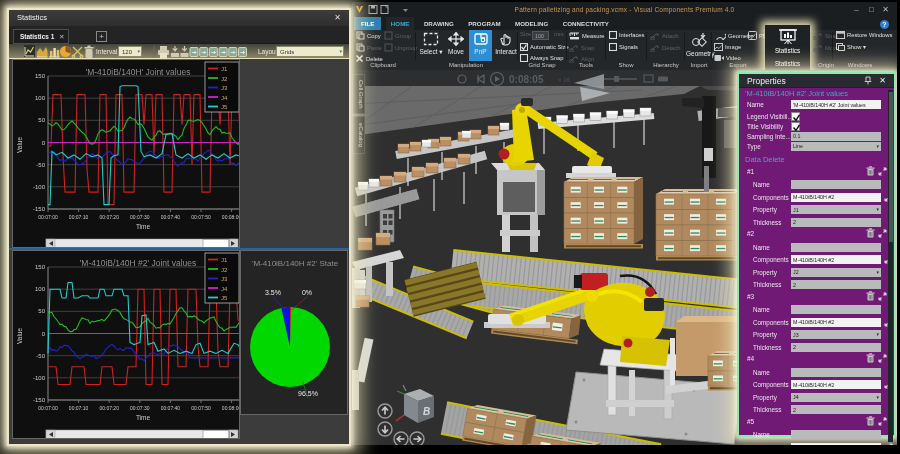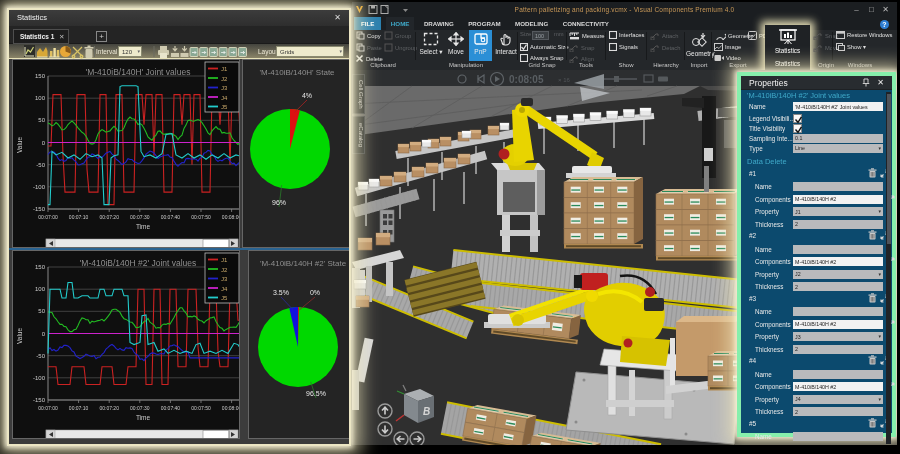--- a/index.html
+++ b/index.html
@@ -35,21 +35,21 @@
 .st-tabx{position:absolute;right:4px;top:3px;color:#bbb;font-weight:normal}
 .st-add{position:absolute;left:87px;top:5px;width:11px;height:11px;border:1px solid #888;color:#ccc;font-size:8px;text-align:center;line-height:10px}
 .st-toolbar{position:absolute;left:0;top:34px;width:100%;height:15px;background:linear-gradient(#44443e,#8a8468);border-bottom:1px solid #e8e2b8}
 .tb-lbl{position:absolute;top:4px;font-size:6.5px;color:#f0ecd8}
 .tb-input{position:absolute;top:2px;height:11px;background:#eeeacc;border:1px solid #8a8a70;font-size:6px;color:#333;padding:2px 3px}
 .tb-spin{position:absolute;right:1px;top:1px;font-size:5px;color:#666}
 .st-grid{position:absolute;left:0;top:49px;width:344px;height:387px;background:#3c3c3c}
 .cell{position:absolute;background:#0f0f0f;border:1px solid #666;overflow:hidden}
 .cell.sel{}
 .bluediv{position:absolute;left:0;top:189px;width:344px;height:2px;background:#2a6391}
-#props{position:absolute;left:385px;top:70px;width:159px;height:365px;background:#0c4a6e;border:4px solid #86efac;box-shadow:0 0 5px 2px rgba(248,243,216,0.9),0 0 16px 8px rgba(238,230,185,0.7);font-size:7px}
+#props{position:absolute;left:385px;top:70px;width:159px;height:365px;background:#701a75;border:2px solid #86efac;box-shadow:0 0 5px 2px rgba(248,243,216,0.9),0 0 16px 8px rgba(238,230,185,0.7);font-size:7px}
 .p-title{position:absolute;left:0;top:0;width:100%;height:14px;background:#282c30;color:#f2f2f2;font-size:8.5px;padding:2px 0 0 8px;border-bottom:1px solid #1e2124}
 .p-pin{position:absolute;right:22px;top:2px}
 .p-x{position:absolute;right:8px;top:2px;color:#eee;font-size:8px}
 .p-head{position:absolute;left:6px;top:15px;width:150px;color:#3fa9c9;font-size:7.5px}
 .p-head2{position:absolute;left:6px;color:#3fa9c9;font-size:7.5px}
 .prow{position:absolute;left:0;width:100%;height:11px}
 .plbl{position:absolute;top:1px;color:#e8e8e8;font-size:6.3px;white-space:nowrap}
 .pw,.pg{position:absolute;left:52px;width:90px;height:9px;background:#f2f2f2;color:#222;font-size:5.3px;padding:1.5px 2px;white-space:nowrap;overflow:hidden}
 .pg{background:#b9babc}
 .parr{position:absolute;right:2px;top:1px;font-size:5px;color:#333}
@@ -1229,32 +1229,20 @@
           <text x="208" y="49.0" fill="#c8a86a" font-size="6">J5</text>
           <rect x="33" y="179" width="192" height="9" fill="#e8e8e8" stroke="#999" stroke-width="0.5"></rect>
           <rect x="33" y="179" width="9" height="9" fill="#d4d4d4" stroke="#999" stroke-width="0.5"></rect>
           <rect x="216" y="179" width="9" height="9" fill="#d4d4d4" stroke="#999" stroke-width="0.5"></rect>
           <path d="M40 181 l-4 2.5 4 2.5z" fill="#333"></path>
           <path d="M218 181 l4 2.5 -4 2.5z" fill="#333"></path>
           <rect x="190" y="179.5" width="26" height="8" fill="#ffffff" stroke="#888" stroke-width="0.6"></rect>
           <line x1="216" y1="180" x2="216" y2="187" stroke="#999" stroke-width="1"></line>
         </svg>
       </div>
-    <div class="cell" style="left:233px;top:0px;width:108px;height:189px">
-        <svg width="108" height="189" style="position:absolute;left:0;top:0">
-          <rect x="0" y="0" width="108" height="189" fill="#242424"></rect>
-          <text x="54" y="15" fill="#8f8f8f" font-size="8" text-anchor="middle">'M-410iB/140H' State</text>
-          <circle cx="47" cy="89" r="40" fill="#00d800"></circle>
-          <path d="M47 89 L47.0 49.0 A40 40 0 0 1 56.9 50.3 Z" fill="#dd1111"></path>
-          <line x1="51.5" y1="52.3" x2="64.0" y2="40.0" stroke="#aa2222" stroke-width="0.8"></line>
-          <text x="64" y="38" fill="#e8e8e8" font-size="7" text-anchor="middle">4%</text>
-          <line x1="38.7" y1="125.1" x2="36.0" y2="147.0" stroke="#2a7a2a" stroke-width="0.8"></line>
-          <text x="36" y="145" fill="#e8e8e8" font-size="7" text-anchor="middle">96%</text>
-        </svg>
-      </div>
     <div class="bluediv"></div>
       <div class="cell sel" style="left:3px;top:191px;width:228px;height:189px">
         <svg width="228" height="189" style="position:absolute;left:0;top:0">
           <rect x="0" y="0" width="228" height="189" fill="#0f0f0f"></rect>
           <line x1="35" y1="16.0" x2="228" y2="16.0" stroke="#4e4e4e" stroke-width="0.8"></line>
           <text x="32" y="18.0" fill="#cccccc" font-size="6" text-anchor="end">150</text>
           <line x1="35" y1="38.2" x2="228" y2="38.2" stroke="#4e4e4e" stroke-width="0.8"></line>
           <text x="32" y="40.2" fill="#cccccc" font-size="6" text-anchor="end">100</text>
           <line x1="35" y1="60.3" x2="228" y2="60.3" stroke="#4e4e4e" stroke-width="0.8"></line>
           <text x="32" y="62.3" fill="#cccccc" font-size="6" text-anchor="end">50</text>
@@ -1303,21 +1291,21 @@
           <text x="208" y="49.0" fill="#c8a86a" font-size="6">J5</text>
           <rect x="33" y="179" width="192" height="9" fill="#e8e8e8" stroke="#999" stroke-width="0.5"></rect>
           <rect x="33" y="179" width="9" height="9" fill="#d4d4d4" stroke="#999" stroke-width="0.5"></rect>
           <rect x="216" y="179" width="9" height="9" fill="#d4d4d4" stroke="#999" stroke-width="0.5"></rect>
           <path d="M40 181 l-4 2.5 4 2.5z" fill="#333"></path>
           <path d="M218 181 l4 2.5 -4 2.5z" fill="#333"></path>
           <rect x="190" y="179.5" width="26" height="8" fill="#ffffff" stroke="#888" stroke-width="0.6"></rect>
           <line x1="216" y1="180" x2="216" y2="187" stroke="#999" stroke-width="1"></line>
         </svg>
       </div>
-    <div class="cell sel" style="left:239px;top:191px;width:108px;height:189px">
+    <div class="cell sel" style="left:231px;top:191px;width:108px;height:165px">
         <svg width="108" height="189" style="position:absolute;left:0;top:0">
           <rect x="0" y="0" width="108" height="189" fill="#242424"></rect>
           <text x="54" y="15" fill="#8f8f8f" font-size="8" text-anchor="middle">'M-410iB/140H #2' State</text>
           <circle cx="49" cy="96" r="40" fill="#00d800"></circle>
           <path d="M49 96 L40.3 57.0 A40 40 0 0 1 49.0 56.0 Z" fill="#1111dd"></path>
           <path d="M49 96 L49.0 56.0 A40 40 0 0 1 50.0 56.0 Z" fill="#dd1111"></path>
           <line x1="44.5" y1="59.3" x2="32.0" y2="46.0" stroke="#2a2a9a" stroke-width="0.8"></line>
           <text x="32" y="44" fill="#e8e8e8" font-size="7" text-anchor="middle">3.5%</text>
           <line x1="50.3" y1="59.0" x2="66.0" y2="46.0" stroke="#8a2a2a" stroke-width="0.8"></line>
           <text x="66" y="44" fill="#e8e8e8" font-size="7" text-anchor="middle">0%</text>

